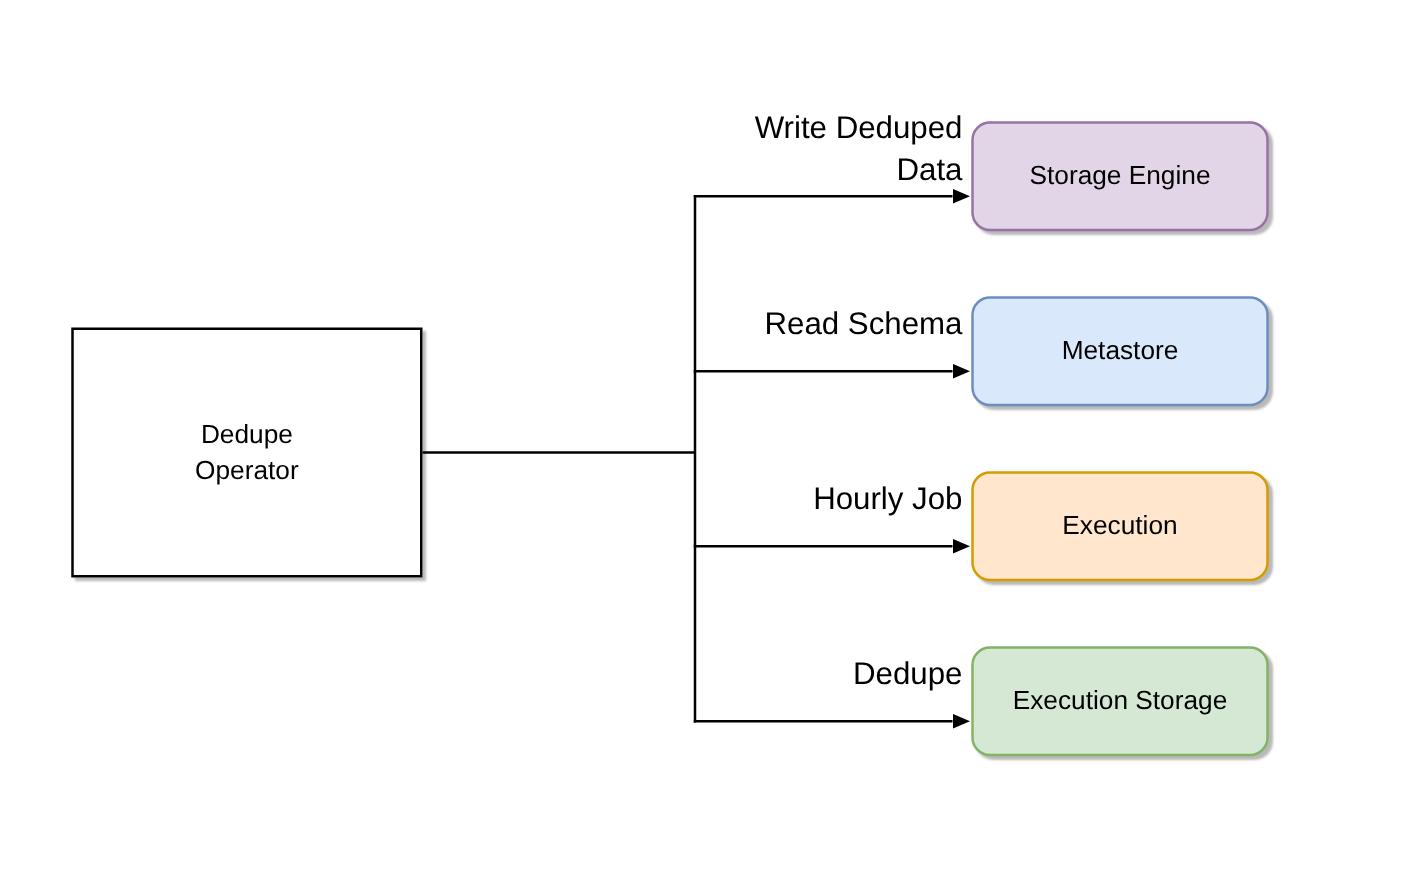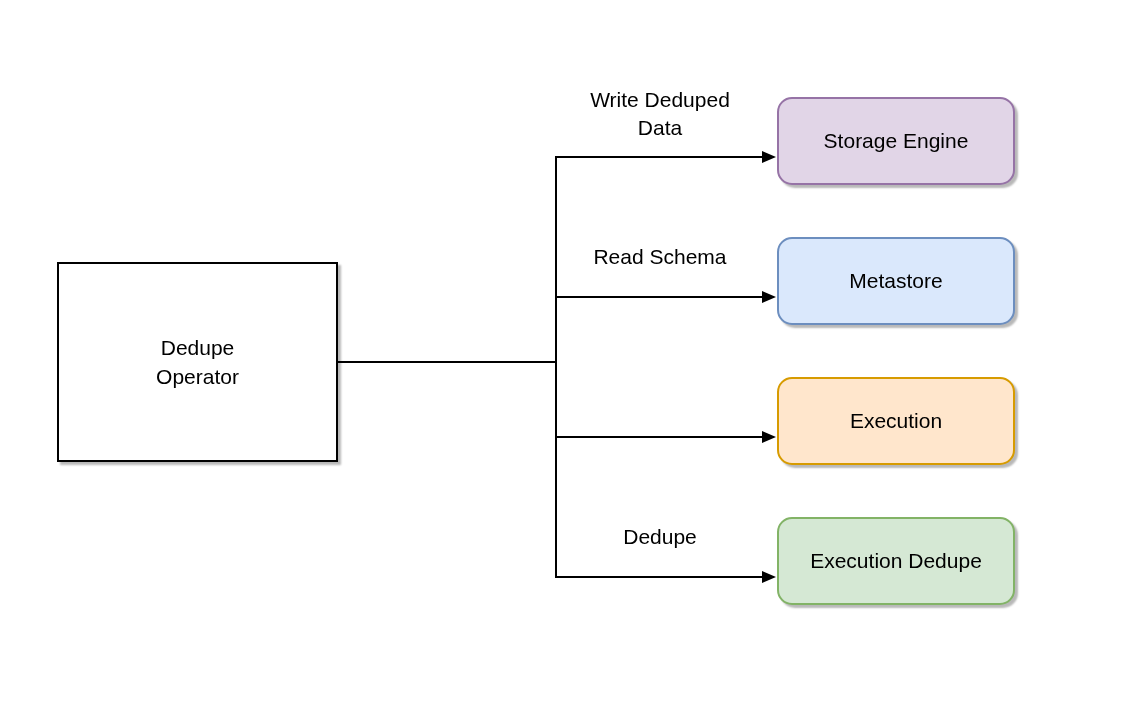--- a/index.html
+++ b/index.html
@@ -42,22 +42,22 @@
     border-radius: 15px;
   }
   .node-storage   { top: 97px;  background: #e1d5e7; border: 2px solid #9673a6; }
   .node-metastore { top: 237px; background: #dae8fc; border: 2px solid #6c8ebf; }
   .node-scheduler { top: 377px; background: #ffe6cc; border: 2px solid #d79b00; }
   .node-execution { top: 517px; background: #d5e8d4; border: 2px solid #82b366; }
   .edge-label {
     position: absolute;
     left: 550px;
     width: 220px;
-    text-align: center;
-    font-size: 21px;
+    text-align: right;
+    font-size: 25px;
     line-height: 1.35;
     white-space: pre-line;
     background: transparent;
   }
   .edge-label-0 { top: 86px; }
   .edge-label-1 { top: 243px; }
   .edge-label-2 { top: 383px; }
   .edge-label-3 { top: 523px; }
 </style>
 </head>
@@ -93,24 +93,25 @@
 
   <div class="node node-target node-metastore">
     <span>Metastore</span>
   </div>
 
   <div class="node node-target node-scheduler">
     <span>Execution</span>
   </div>
 
   <div class="node node-target node-execution">
-    <span>Execution Dedupe</span>
+    <span>Execution Storage</span>
   </div>
 
   <div class="edge-label edge-label-0">Write Deduped
 Data</div>
 
   <div class="edge-label edge-label-1">Read Schema</div>
 
+  <div class="edge-label edge-label-2">Hourly Job</div>
 
   <div class="edge-label edge-label-3">Dedupe</div>
 
 </div>
 
 </body></html>

